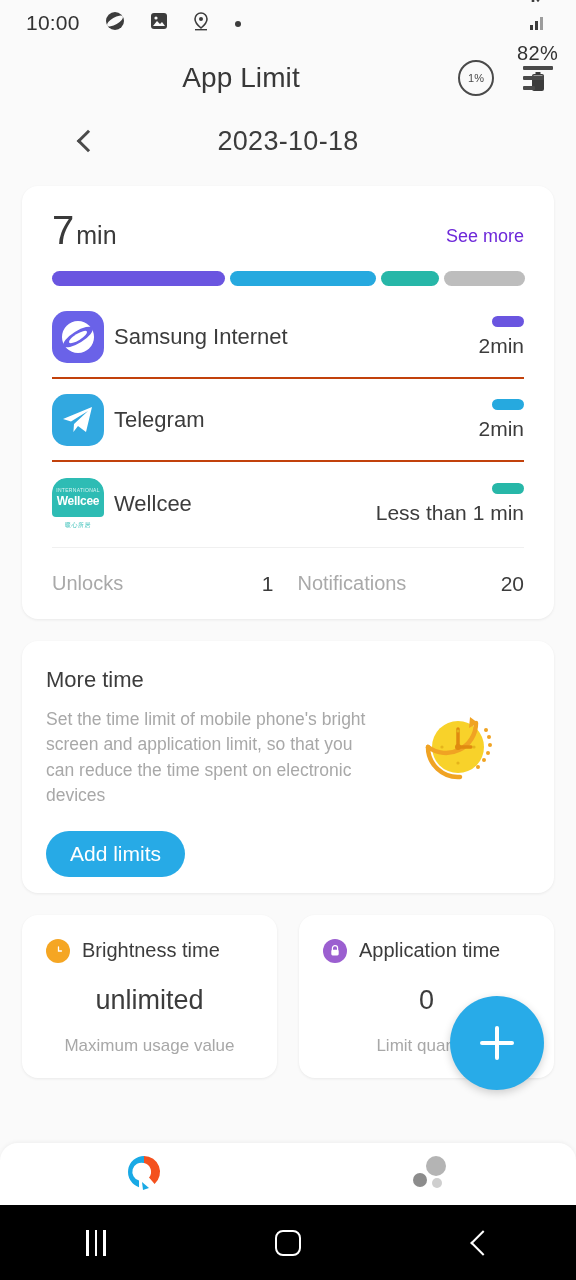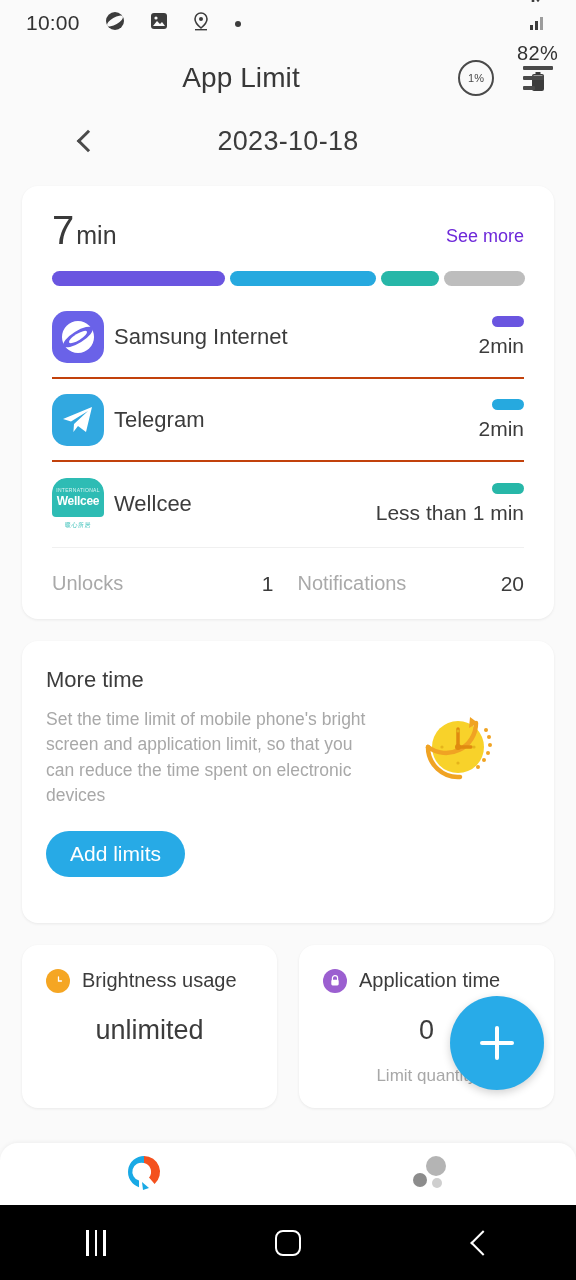--- a/index.html
+++ b/index.html
@@ -128,21 +128,21 @@
     height: 72px; border-top: 1px solid #f0f0f0;
     margin-top: 2px;
   }
   .stat { display: flex; align-items: center; }
   .stat-l { font-size: 20px; color: #a9a9a9; }
   .stat-v { font-size: 21px; color: #3c3c3c; }
   .stats .s1 { flex: 0 0 52%; justify-content: space-between; padding-right: 24px; }
   .stats .s2 { flex: 1; justify-content: space-between; }
 
   
-  .moretime-card { margin-top: 22px; padding: 26px 24px 46px 24px; position: relative; }
+  .moretime-card { margin-top: 22px; padding: 26px 24px 16px 24px; position: relative; }
   .mt-title { font-size: 22px; color: #3c3c3c; }
   .mt-desc { font-size: 17.5px; color: #a8a8a8; line-height: 1.45; margin-top: 14px; width: 330px; }
   .mt-btn {
     margin-top: 22px;
     display: inline-block;
     background: #27aae6; color: #fff;
     font-size: 21px;
     padding: 11px 24px; border-radius: 24px;
     border: none;
   }
@@ -398,23 +398,24 @@
   <div class="smallrow">
 
     <div class="scard">
       <div class="sc-head">
         <span class="sc-badge orange">
           <svg width="13" height="13" viewBox="0 0 13 13">
             <circle cx="6.5" cy="6.5" r="6" fill="#f5a623"></circle>
             <path d="M6.5 3v4h3" stroke="#fff" stroke-width="1.3" fill="none" stroke-linecap="round"></path>
           </svg>
         </span>
-        <span class="sc-title">Brightness usage</span>
+        <span class="sc-title">Brightness time</span>
       </div>
       <div class="sc-value">unlimited</div>
+      <div class="sc-sub">Maximum usage value</div>
     </div>
 
     <div class="scard">
       <div class="sc-head">
         <span class="sc-badge purple">
           <svg width="12" height="13" viewBox="0 0 12 13">
             <path d="M3.4 6V4.3a2.6 2.6 0 015.2 0V6" stroke="#fff" stroke-width="1.2" fill="none"></path>
             <rect x="2.3" y="5.8" width="7.4" height="5.6" rx="1.3" fill="#fff"></rect>
           </svg>
         </span>

